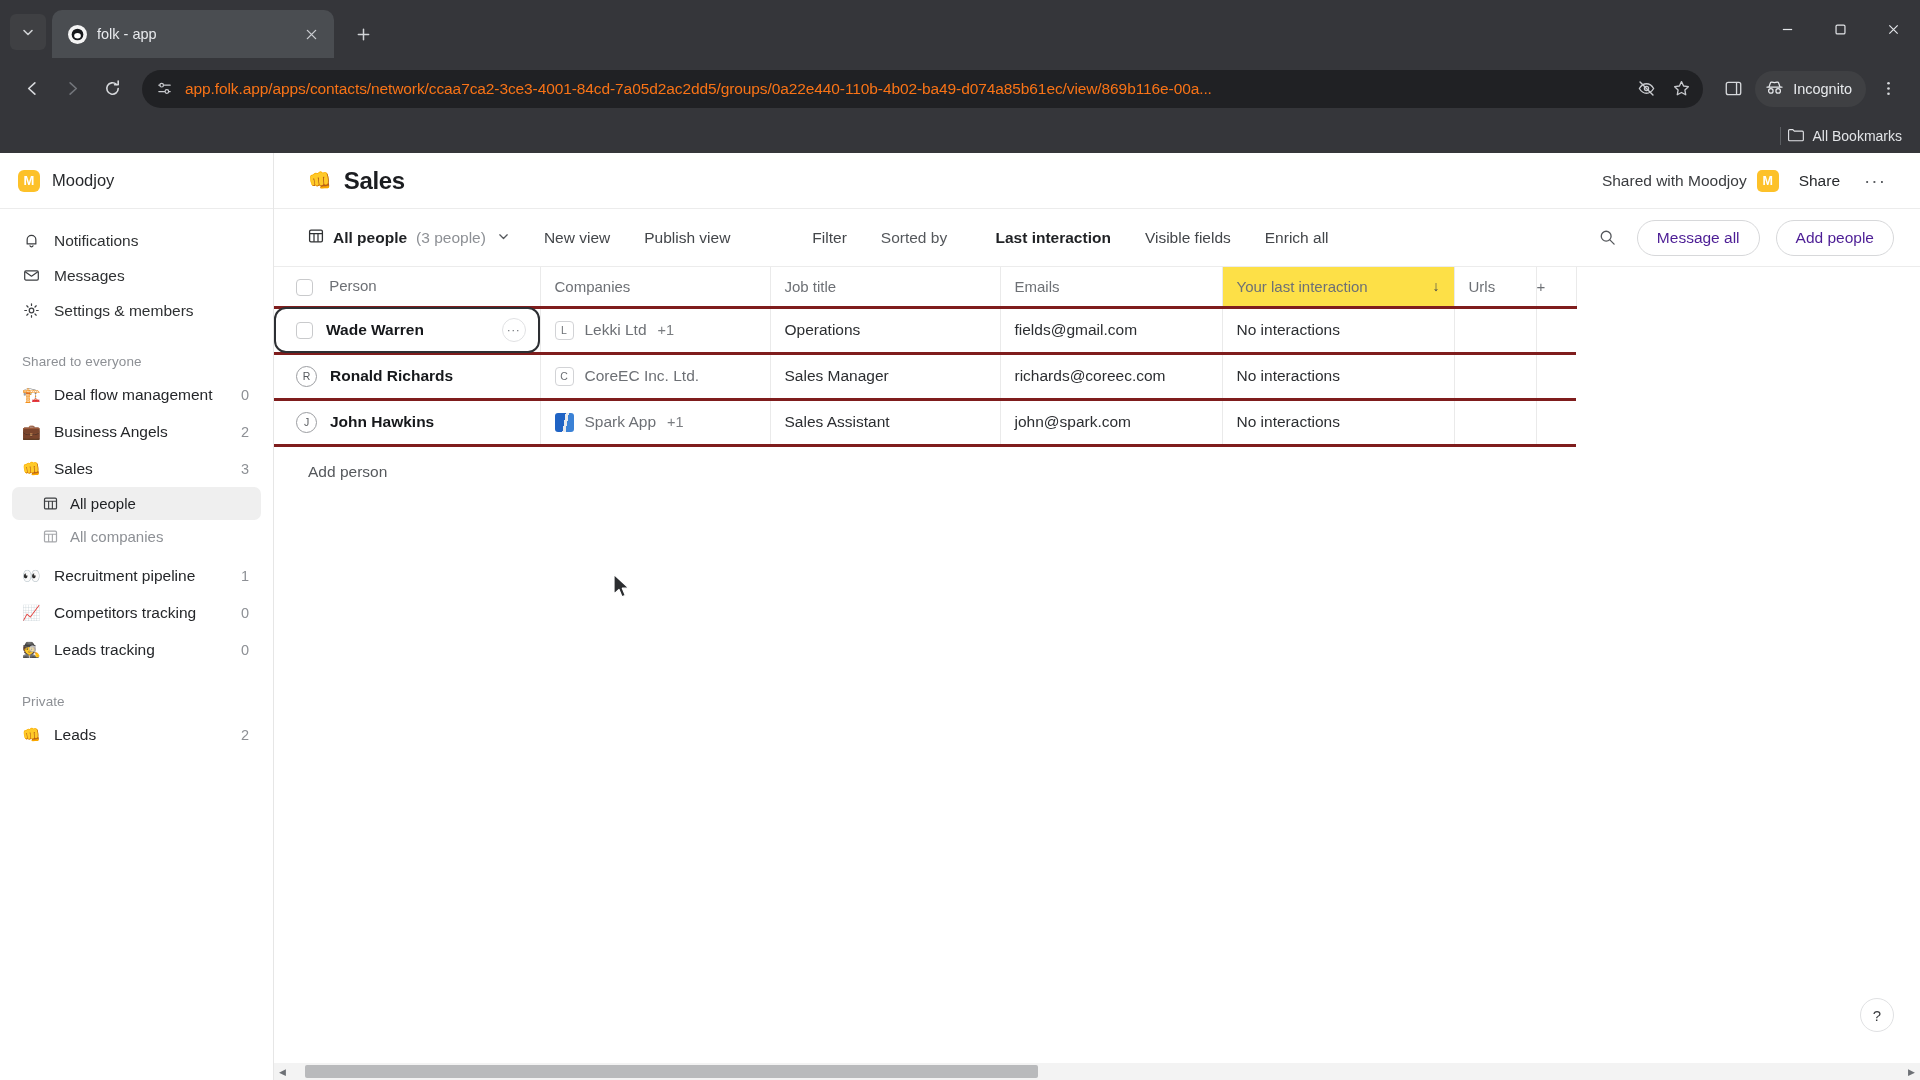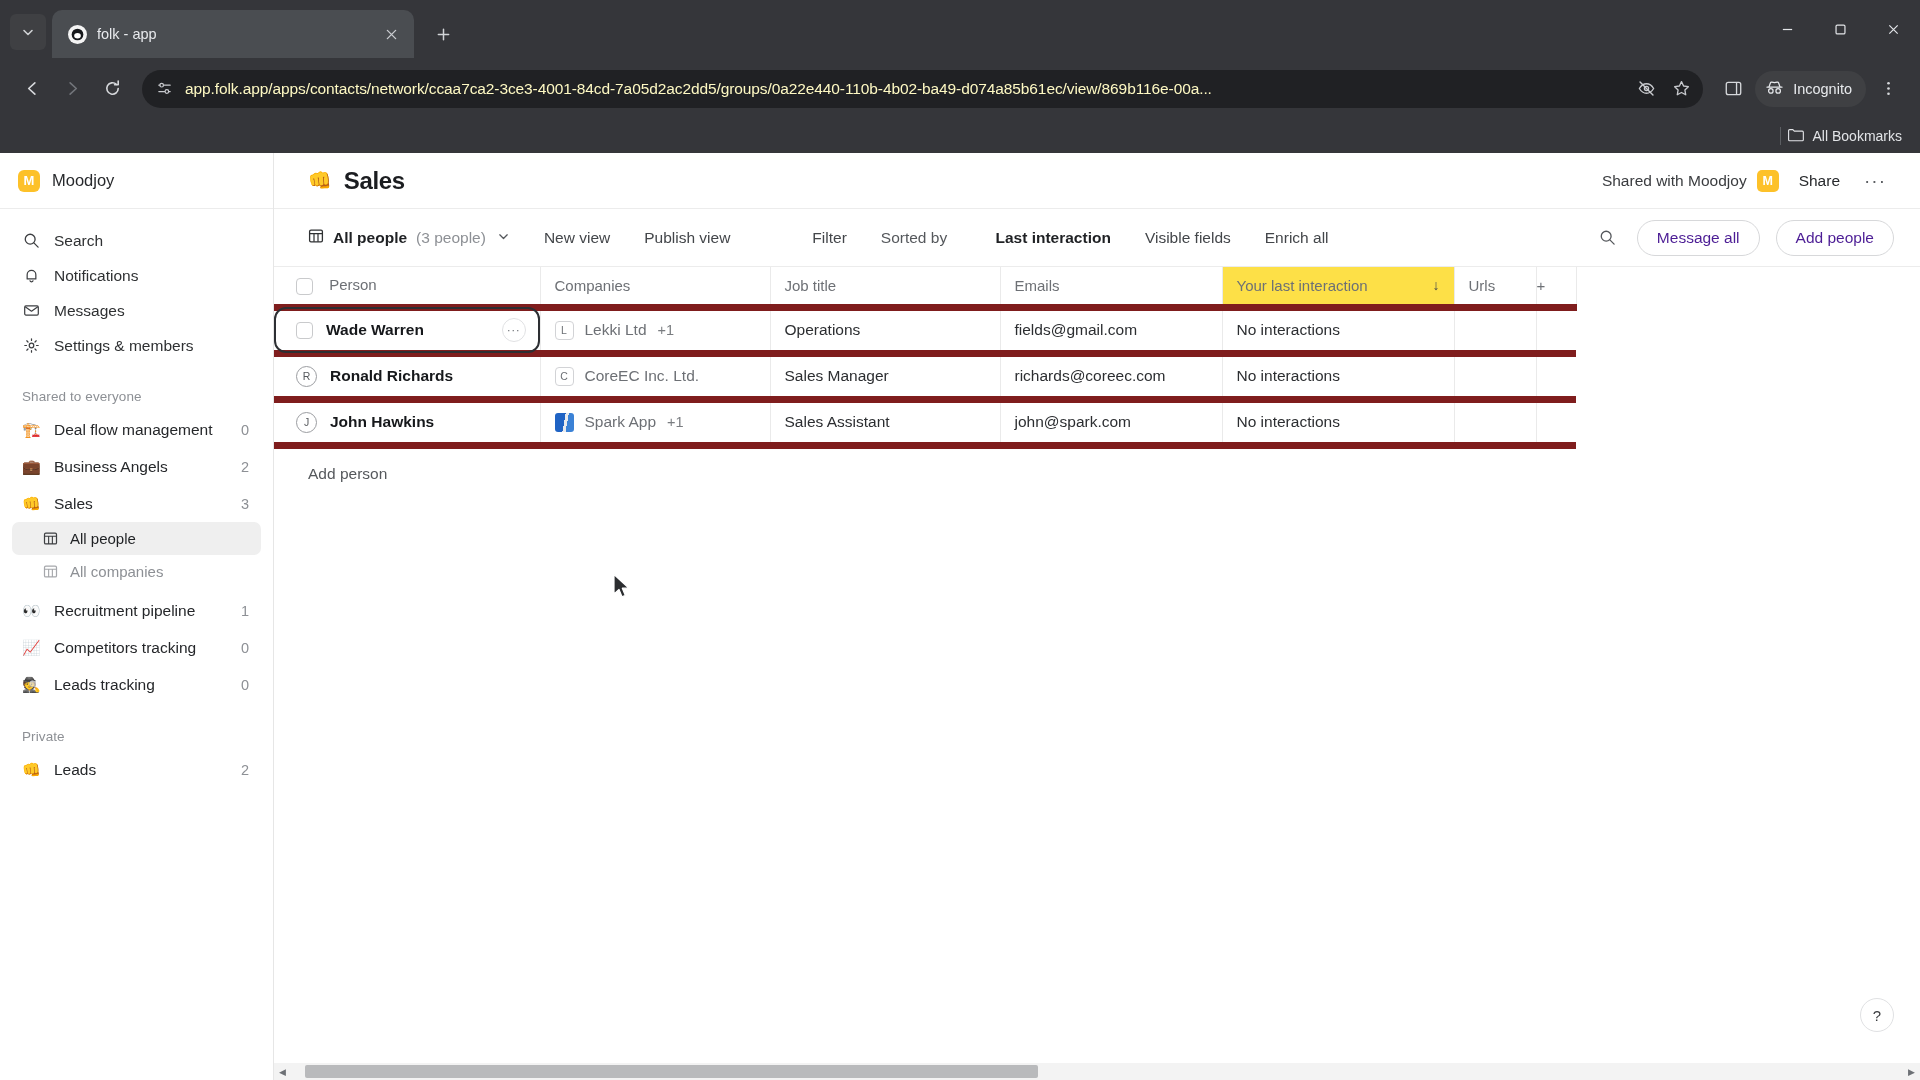--- a/index.html
+++ b/index.html
@@ -16,21 +16,21 @@
   .tabstrip {
     height: 58px; background: #35363a; display: flex; align-items: flex-end;
     position: relative; flex: 0 0 58px;
   }
   .tab-list-btn {
     width: 36px; height: 36px; margin: 0 6px 8px 10px; border-radius: 6px;
     background: #3f4043; display: flex; align-items: center; justify-content: center;
     color: #cfd1d4; font-size: 13px;
   }
   .tab {
-    height: 48px; width: 362px; background: #4a4d51; border-radius: 10px 10px 0 0;
+    height: 48px; width: 282px; background: #4a4d51; border-radius: 10px 10px 0 0;
     display: flex; align-items: center; padding: 0 10px 0 16px; gap: 10px;
     position: relative;
   }
   .tab-favicon {
     width: 19px; height: 19px; border-radius: 50%; background: #f4f4f4;
     display: flex; align-items: center; justify-content: center; flex: 0 0 19px;
   }
   .tab-title {
     color: #e8eaed; font-size: 14.5px; flex: 1; white-space: nowrap;
     overflow: hidden; text-overflow: ellipsis;
@@ -52,21 +52,21 @@
   }
   .navbtn { width: 36px; height: 36px; display: flex; align-items: center; justify-content: center;
     color: #d6d8db; border-radius: 50%; }
   .navbtn.disabled { color: #72757a; }
   .urlbox {
     flex: 1; height: 38px; background: #202124; border-radius: 20px;
     display: flex; align-items: center; padding: 0 12px 0 14px; gap: 12px;
     margin-left: 8px; margin-right: 8px; min-width: 0;
   }
   .url-text {
-    color: #fef9c3; font-size: 15.5px; flex: 1; white-space: nowrap;
+    color: #f97316; font-size: 15.5px; flex: 1; white-space: nowrap;
     overflow: hidden; text-overflow: clip; letter-spacing: -0.1px;
   }
   .url-icon { flex: 0 0 auto; display: flex; align-items: center; color: #c8cace; }
   .omni-right { display: flex; align-items: center; gap: 4px; }
   .incognito-pill {
     display: flex; align-items: center; gap: 9px; height: 36px; padding: 0 14px 0 10px;
     border-radius: 18px; background: #3f4043; color: #e8eaed; font-size: 14.5px;
   }
 
   .bookmarkbar {
@@ -159,21 +159,21 @@
   .pill-btn {
     height: 36px; padding: 0 19px; border: 1px solid #d7d8da; border-radius: 20px;
     background: #fff; font-size: 15.5px; color: #4c1d95; display: flex;
     align-items: center; font-weight: 500;
   }
 
   
   .table-wrap { flex: 1; min-height: 0; position: relative; overflow: hidden; }
   table.grid { border-collapse: collapse; table-layout: fixed; }
   .grid th, .grid td {
-    border-right: 1px solid #eaeaea; border-bottom: 7px solid #7f1d1d;
+    border-right: 1px solid #eaeaea; border-bottom: 3px solid #7f1d1d;
     text-align: left; font-weight: 400; padding: 0 14px; height: 46px;
     vertical-align: middle; overflow: hidden; white-space: nowrap;
   }
   .grid th { font-size: 15px; color: #6d7075; background: #fff; height: 40px; }
   .grid th.sorted { background: #fde047; }
   .grid tbody td { font-size: 15.5px; color: #2c2e31; }
 
   .c-person { width: 228px; }
   .c-person-pad { width: 38px; padding: 0 !important; border-right: none !important; }
   .c-companies { width: 230px; }
@@ -375,29 +375,20 @@
   <div class="app">
 
     <div class="sidebar">
 
       <div class="ws-header">
         <span class="ws-logo">M</span>
         <span class="ws-name">Moodjoy</span>
       </div>
 
       <div class="nav-list">
-        <div class="nav-row">
-          <span class="ico">
-            <svg width="17" height="17" viewBox="0 0 18 18">
-                <circle cx="7.6" cy="7.6" r="5.2" stroke="#3d3f42" stroke-width="1.4" fill="none"></circle>
-                <path d="M11.5 11.5 16 16" stroke="#3d3f42" stroke-width="1.4" stroke-linecap="round"></path>
-              </svg>
-          </span>
-          <span>Search</span>
-        </div>
         <div class="nav-row">
           <span class="ico">
             <svg width="17" height="17" viewBox="0 0 18 18">
                 <path d="M4.4 12.6V8.1a4.6 4.6 0 0 1 9.2 0v4.5H4.4Z" stroke="#3d3f42" stroke-width="1.3" fill="none" stroke-linejoin="round"></path>
                 <path d="M7.4 14.6a1.7 1.7 0 0 0 3.2 0" stroke="#3d3f42" stroke-width="1.3" fill="none" stroke-linecap="round"></path>
               </svg>
           </span>
           <span>Notifications</span>
         </div>
         <div class="nav-row">

